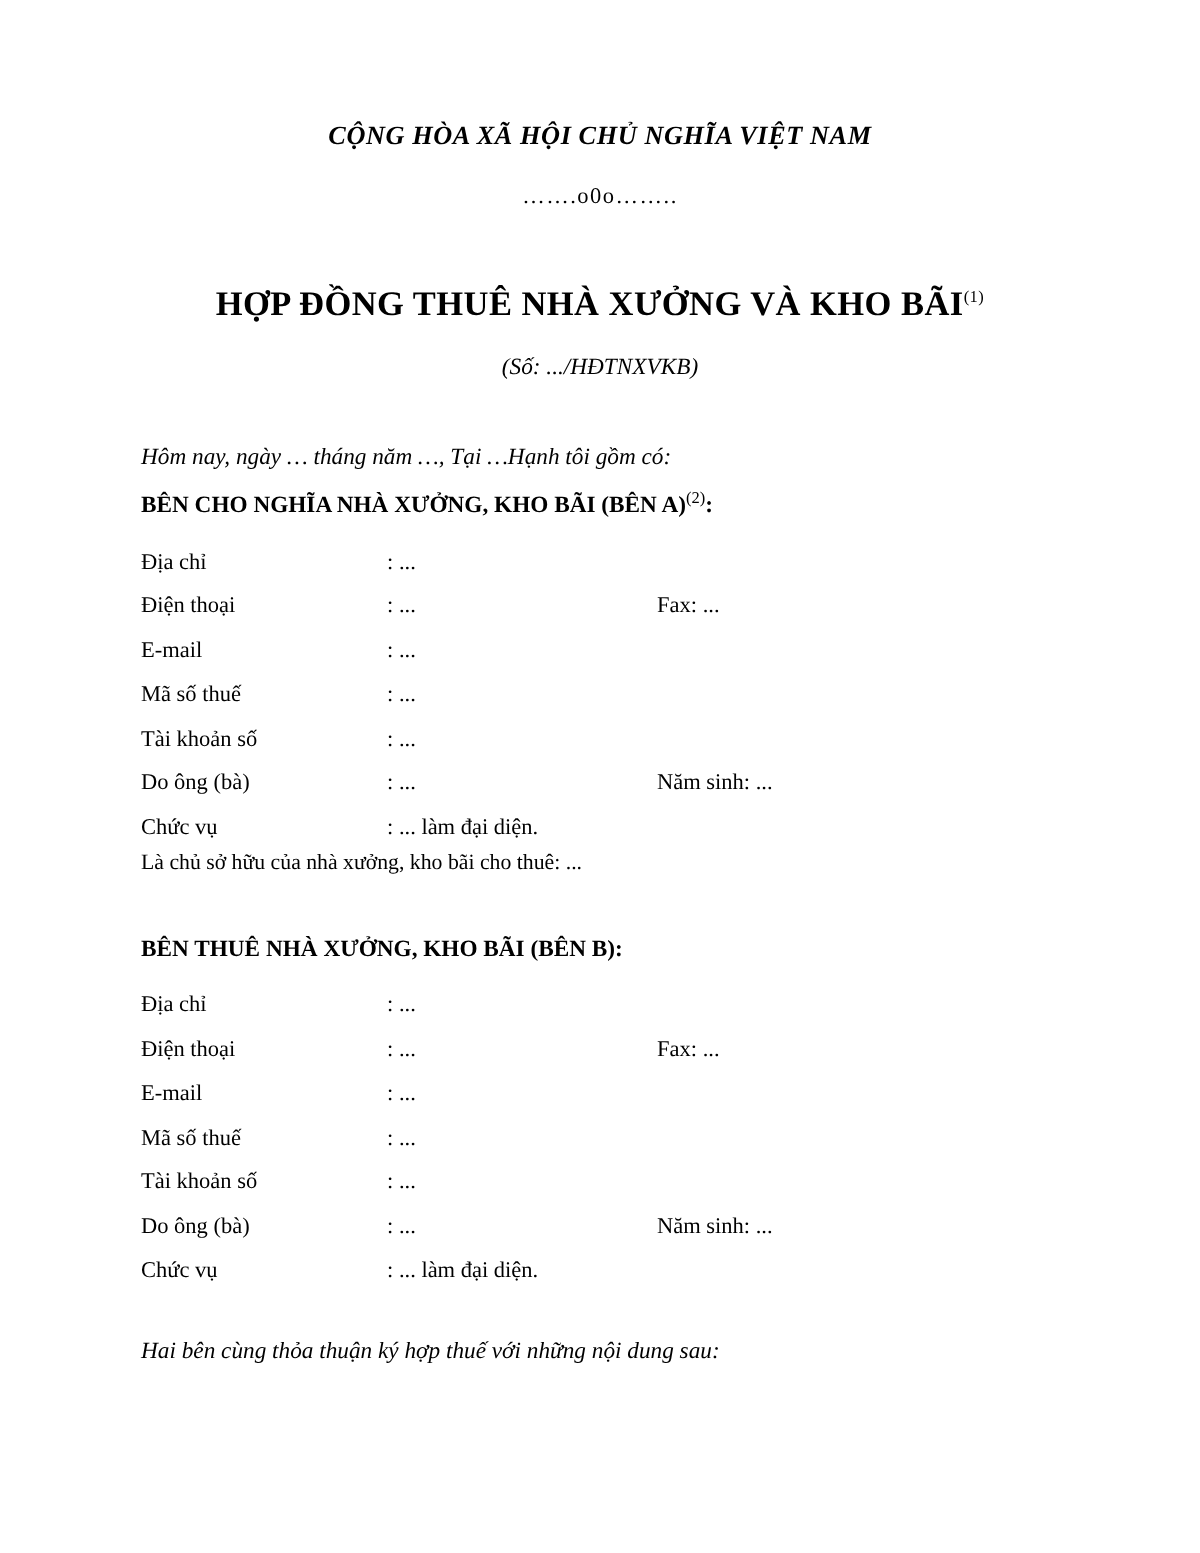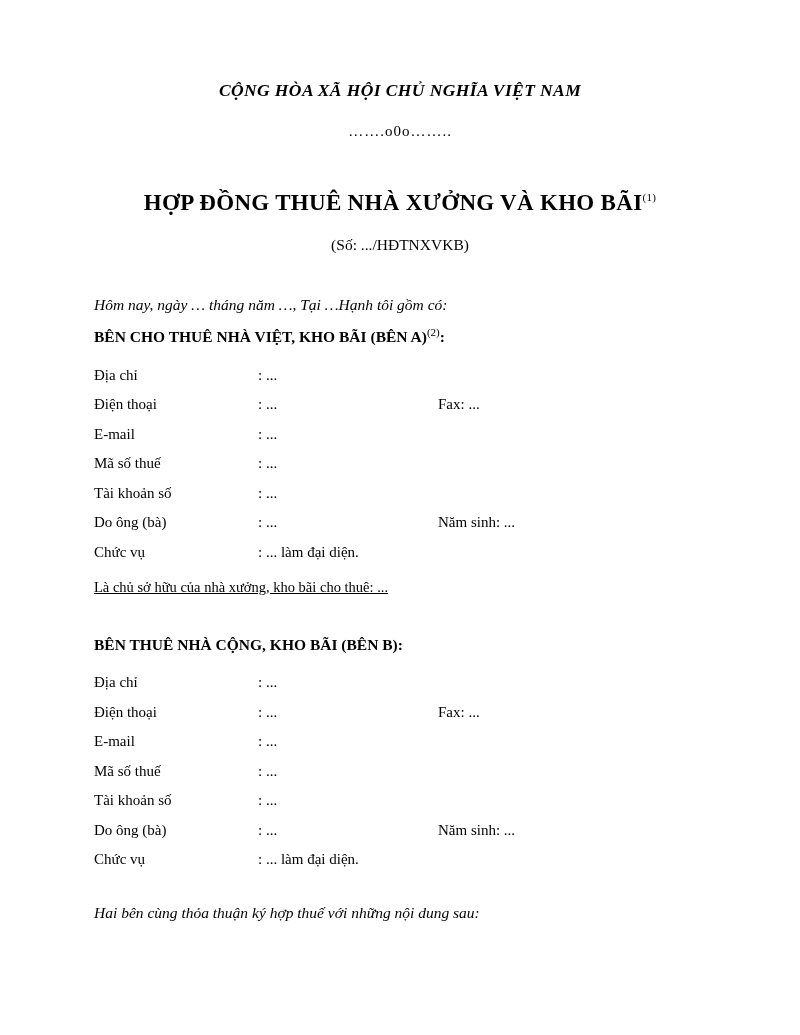--- a/index.html
+++ b/index.html
@@ -50,20 +50,21 @@
     letter-spacing: 0.3px;
   }
   .doc-title sup {
     font-size: 11px;
     font-weight: normal;
     vertical-align: super;
   }
   .doc-number {
     text-align: center;
     font-size: 15.5px;
+    font-style: italic;
     margin-top: 20px;
   }
   .intro-line {
     font-size: 15.5px;
     font-style: italic;
     margin-top: 42px;
     padding-left: 26px;
   }
   .party-heading {
     font-size: 15.5px;
@@ -98,22 +99,21 @@
   }
   .f-colon {
     width: 180px;
   }
   .f-extra {
     flex: 1;
   }
   .note-line {
     font-size: 14.5px;
     padding-left: 26px;
-    margin-top: 18px;
-    text-decoration: underline;
+    margin-top: 6px;
   }
   .agreement-line {
     font-size: 15.5px;
     font-style: italic;
     padding-left: 26px;
     margin-top: 36px;
   }
 </style>
 </head>
 <body>
@@ -127,21 +127,21 @@
 
   <div class="doc-title">
     <span>HỢP ĐỒNG THUÊ NHÀ XƯỞNG VÀ KHO BÃI</span><sup>(1)</sup>
   </div>
 
   <div class="doc-number">(Số: .../HĐTNXVKB)</div>
 
   <div class="intro-line">Hôm nay, ngày …  tháng năm …, Tại …Hạnh tôi gồm có:</div>
 
   <div class="party-heading">
-    <span>BÊN CHO THUÊ NHÀ VIỆT, KHO BÃI (BÊN A)</span><sup>(2)</sup><span>:</span>
+    <span>BÊN CHO NGHĨA NHÀ XƯỞNG, KHO BÃI (BÊN A)</span><sup>(2)</sup><span>:</span>
   </div>
 
   <div class="fields">
     <div class="field-row">
       <span class="f-label">Địa chỉ</span>
       <span class="f-colon">: ...</span>
       <span class="f-extra"></span>
     </div>
     <div class="field-row">
       <span class="f-label">Điện thoại</span>
@@ -170,21 +170,21 @@
     </div>
     <div class="field-row">
       <span class="f-label">Chức vụ</span>
       <span class="f-colon">: ...  làm đại diện.</span>
       <span class="f-extra"></span>
     </div>
   </div>
 
   <div class="note-line">Là chủ sở hữu của nhà xưởng, kho bãi cho thuê: ...</div>
 
-  <div class="party-heading-b">BÊN THUÊ NHÀ CỘNG, KHO BÃI (BÊN B):</div>
+  <div class="party-heading-b">BÊN THUÊ NHÀ XƯỞNG, KHO BÃI (BÊN B):</div>
 
   <div class="fields">
     <div class="field-row">
       <span class="f-label">Địa chỉ</span>
       <span class="f-colon">: ...</span>
       <span class="f-extra"></span>
     </div>
     <div class="field-row">
       <span class="f-label">Điện thoại</span>
       <span class="f-colon">: ...</span>

